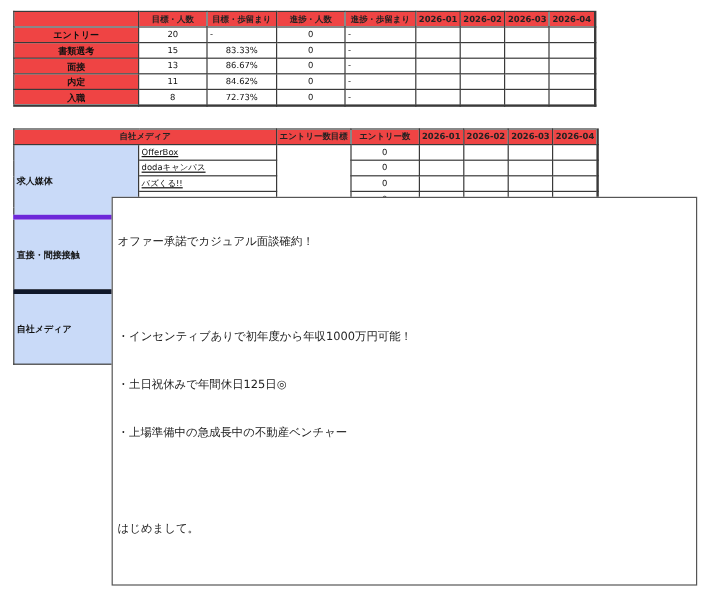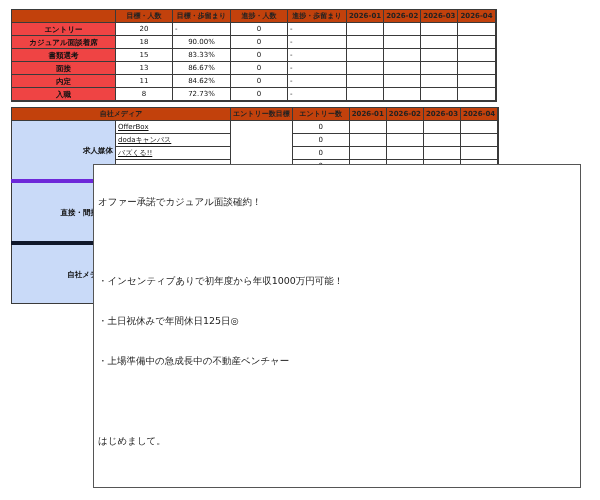--- a/index.html
+++ b/index.html
@@ -1,25 +1,25 @@
 <!DOCTYPE html>
 <html><head>
 <meta charset="utf-8">
 <style>
   html, body { margin:0; padding:0; background:#ffffff; }
   body { width:600px; height:500px; position:relative; overflow:hidden; font-family:"DejaVu Sans", sans-serif; color:#111; }
   table { border-collapse:collapse; position:absolute; table-layout:fixed; }
   td, th { border:1px solid #3a3a3a; padding:0 2px; height:12px; font-size:7px; line-height:11px; white-space:nowrap; overflow:hidden; }
-  th { background:#c2410c; font-weight:bold; text-align:center; color:#222; }
+  th { background:#ef4444; font-weight:bold; text-align:center; color:#222; }
   td.label { background:#ef4444; font-weight:bold; text-align:center; font-size:7.5px; }
   td.num { text-align:center; }
   td.txt { text-align:left; }
   #t1 { left:11px; top:9px; border-bottom:2px solid #3a3a3a; border-right:2px solid #3a3a3a; }
   #t2 { left:11px; top:107px; border-right:2px solid #3a3a3a; }
-  #t2 td.cat { background:#c9daf8; font-weight:bold; text-align:right; vertical-align:middle; font-size:7.5px; }
+  #t2 td.cat { background:#c9daf8; font-weight:bold; text-align:left; vertical-align:middle; font-size:7.5px; }
   #t2 td.sub { text-align:left;text-decoration:underline; }
   .popup { position:absolute; left:93px; top:164px; width:488px; height:324px; background:#fff; border:1px solid #555; box-sizing:border-box; padding:3px 4px; font-size:9.5px; line-height:13.3px; color:#222; white-space:pre-wrap; font-family:"DejaVu Sans", sans-serif; }
   .popup .line { display:block; min-height:13.3px; }
 </style>
 </head>
 <body>
 
 <table id="t1">
   <colgroup>
     <col style="width:104px">
@@ -41,31 +41,20 @@
     <th>進捗・歩留まり</th>
     <th>2026-01</th>
     <th>2026-02</th>
     <th>2026-03</th>
     <th>2026-04</th>
   </tr>
   <tr>
     <td class="label">エントリー</td>
     <td class="num">20</td>
     <td class="txt">-</td>
-    <td class="num">0</td>
-    <td class="txt">-</td>
-    <td></td>
-    <td></td>
-    <td></td>
-    <td></td>
-  </tr>
-  <tr>
-    <td class="label">カジュアル面談着席</td>
-    <td class="num">18</td>
-    <td class="num">90.00%</td>
     <td class="num">0</td>
     <td class="txt">-</td>
     <td></td>
     <td></td>
     <td></td>
     <td></td>
   </tr>
   <tr>
     <td class="label">書類選考</td>
     <td class="num">15</td>

